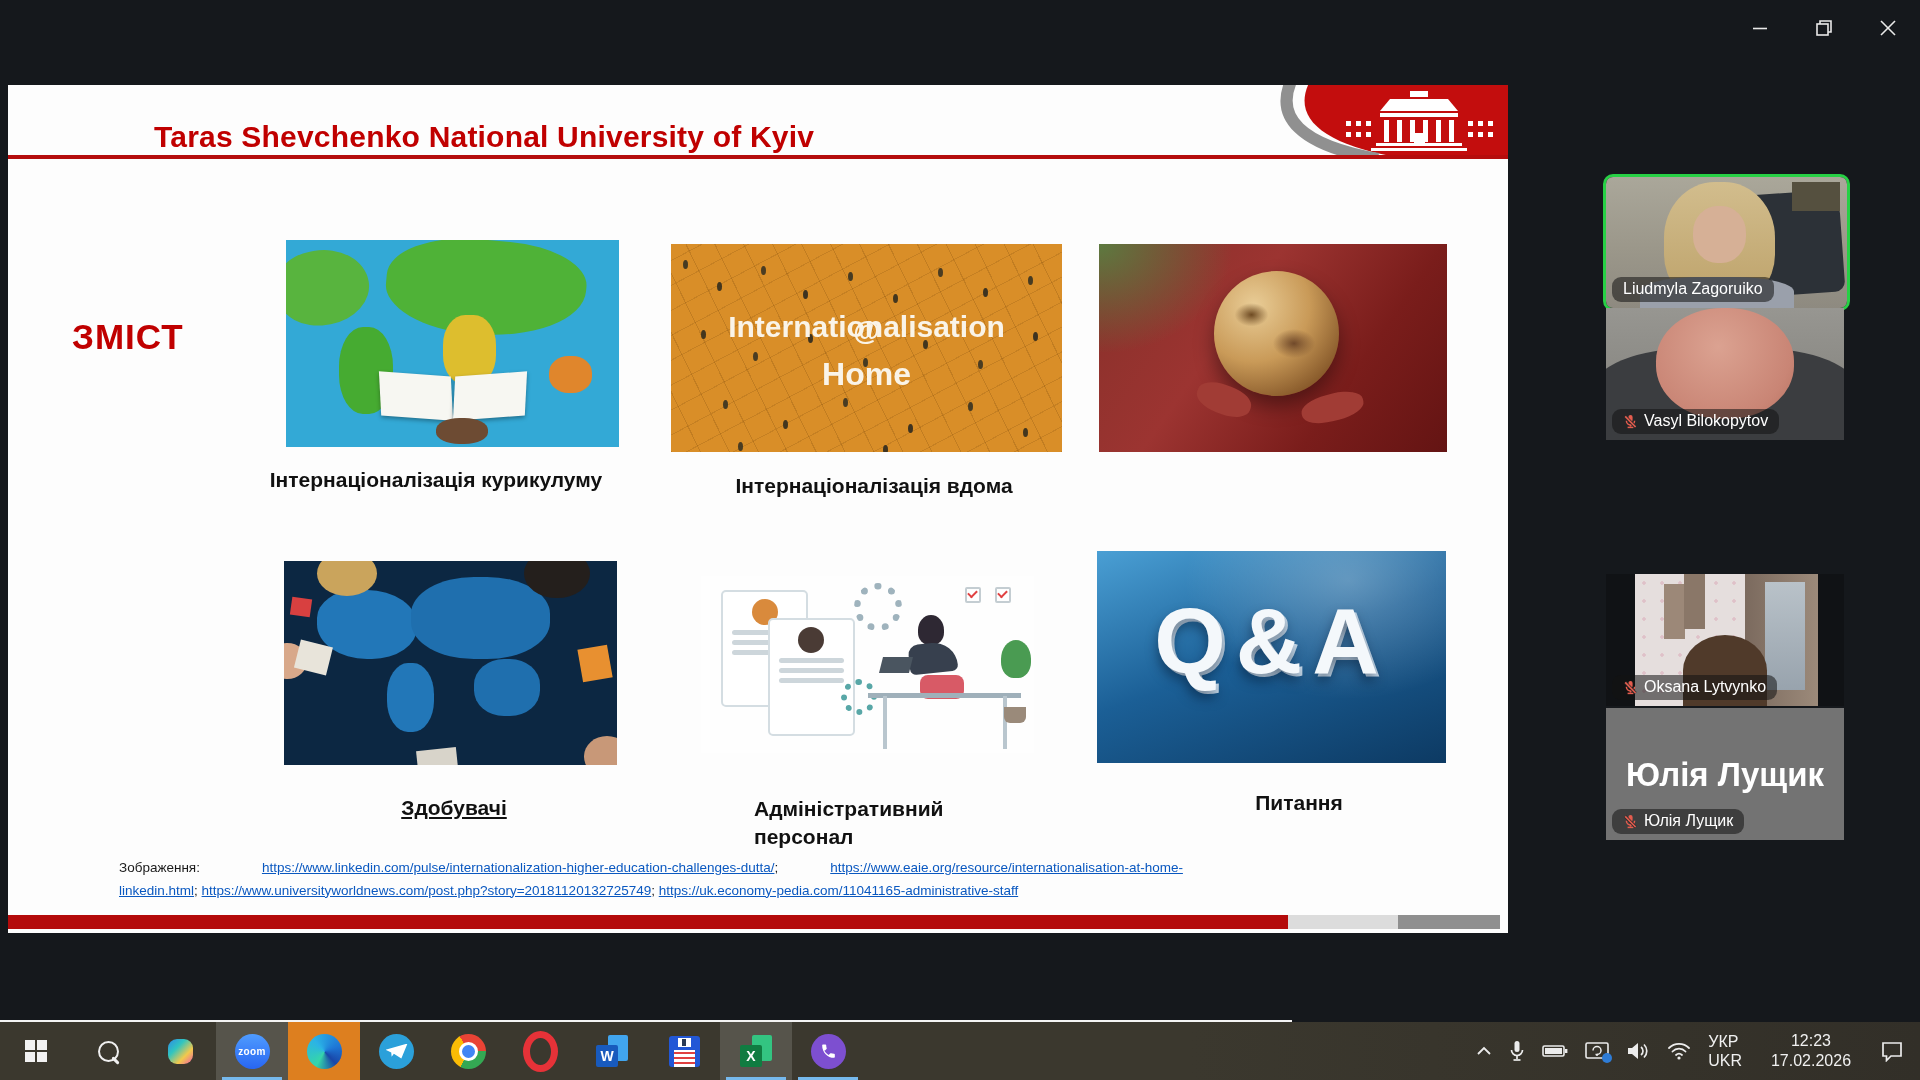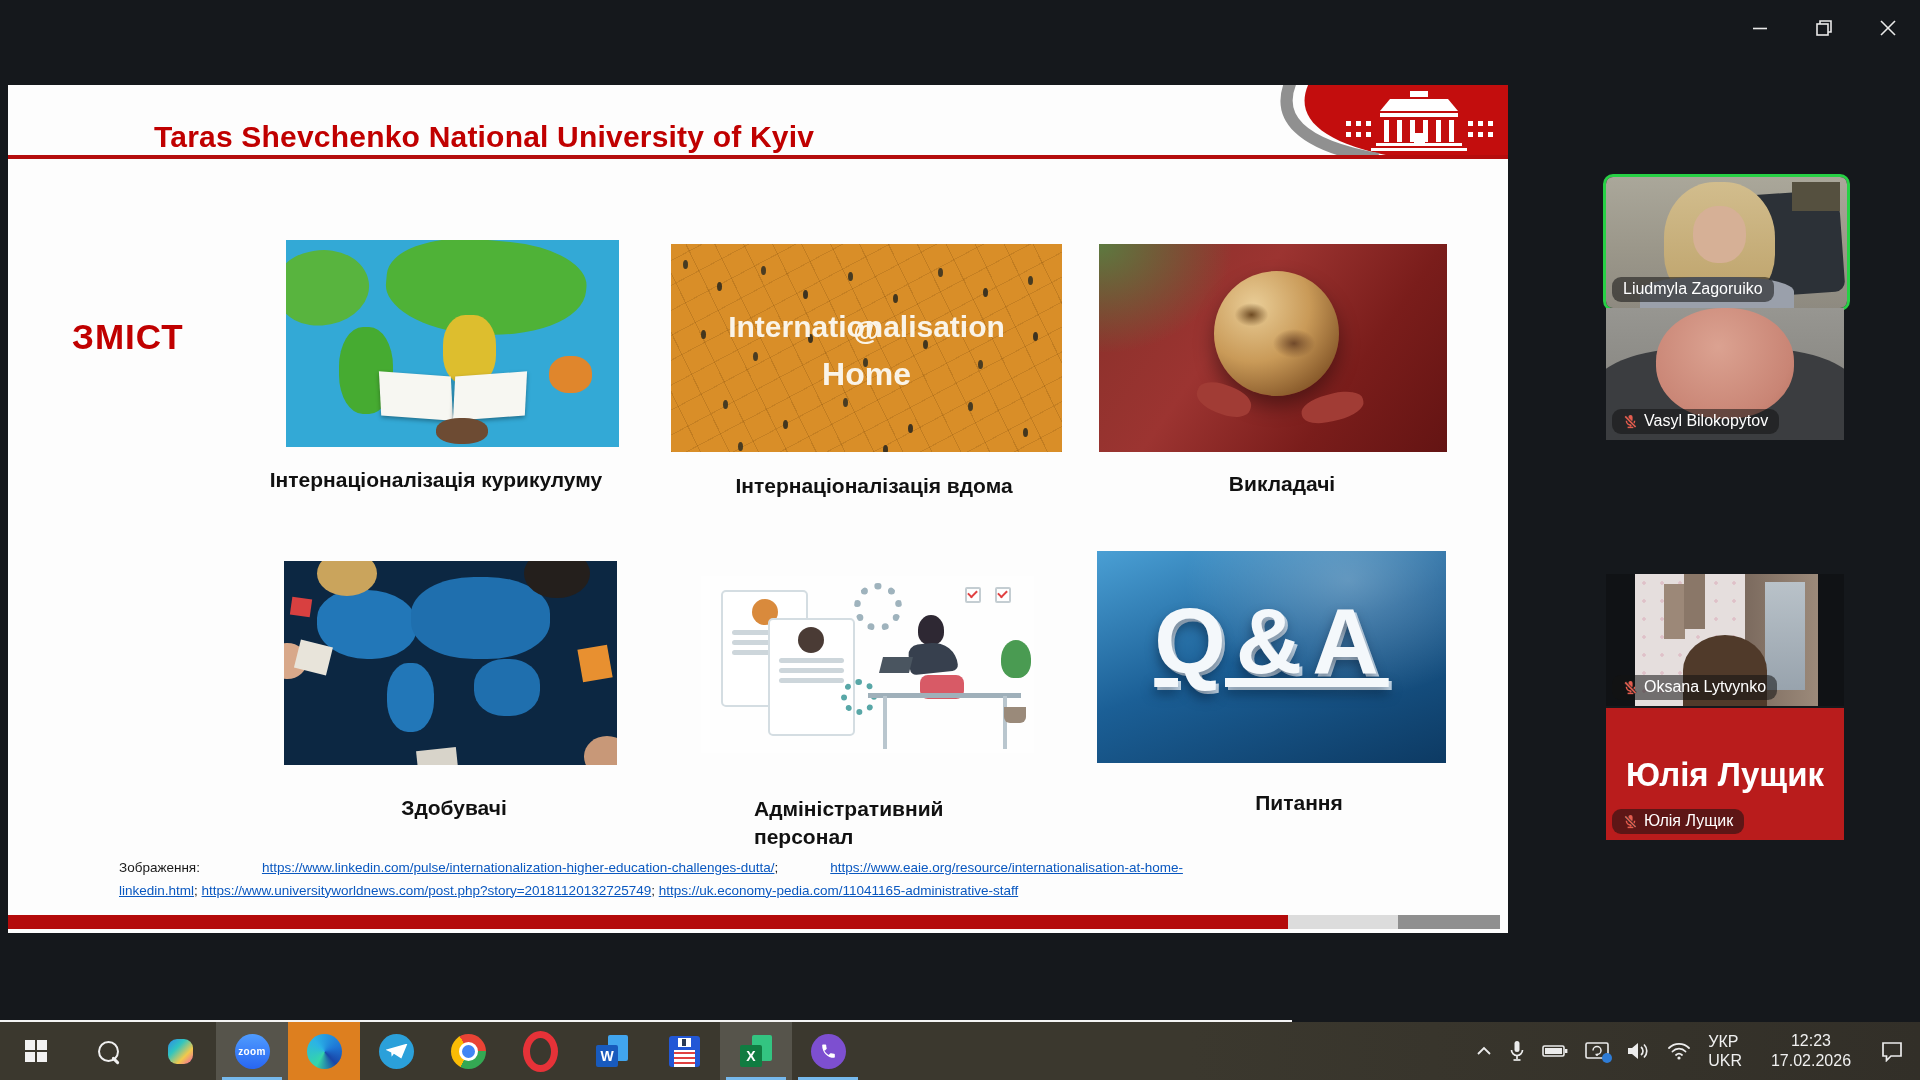--- a/index.html
+++ b/index.html
@@ -103,28 +103,28 @@
   .img5 .leg2{right:44%;top:68%;width:4px;height:30%;background:#b9c6ce;}
   .img5 .plant{right:1%;top:36%;width:30px;height:38px;background:#4a9b52;border-radius:50% 50% 42% 42%;}
   .img5 .pot{right:2.5%;top:74%;width:22px;height:16px;background:#9a8a7a;border-radius:0 0 6px 6px;}
 
   
   .img6{left:1089px;top:466px;width:349px;height:212px;
     background:radial-gradient(at 72% 14%,rgba(255,255,255,.28) 0%,rgba(255,255,255,0) 46%),
                linear-gradient(160deg,#4a9fd4 0%,#1b5f96 48%,#0d3a63 100%);}
   .img6 .qa{position:absolute;left:0;top:38px;width:100%;text-align:center;
     font-size:92px;font-weight:bold;letter-spacing:10px;color:#f4f8fb;
-    text-shadow:0 7px 12px rgba(0,18,40,.5),3px 3px 0 #c9dcec;text-decoration:underline;}
+    text-shadow:0 7px 12px rgba(0,18,40,.5),3px 3px 0 #c9dcec;}
 
   
   .cap{position:absolute;font-weight:bold;color:#111;font-size:21px;text-align:center;width:380px;}
   .cap1{left:238px;top:383px;}
   .cap2{left:676px;top:389px;}
   .cap3{left:1084px;top:387px;}
-  .cap4{left:256px;top:711px;}
+  .cap4{left:256px;top:711px;text-decoration:underline;}
   .cap5{left:746px;top:710px;width:230px;text-align:left;line-height:28px;}
   .cap6{left:1101px;top:706px;}
 
   
   .credits{position:absolute;left:111px;top:772px;width:1330px;font-size:13.5px;line-height:22.5px;color:#1a1a1a;}
   .credits .lbl{margin-right:62px;}
   .credits .lnk{color:#0a58c0;text-decoration:underline;cursor:pointer;}
   .credits .sep1{margin-right:52px;color:#1a1a1a;}
 
   
@@ -133,21 +133,21 @@
   .bb-thumb{position:absolute;left:1390px;top:830px;width:102px;height:14px;background:#8f8f8f;cursor:pointer;}
 
   
   .ptile{position:absolute;left:1606px;width:238px;height:132px;background:#101215;overflow:hidden;cursor:pointer;}
   .ptile .scene{position:absolute;left:0;top:0;width:100%;height:100%;overflow:hidden;}
   .ptile .scene i{position:absolute;display:block;}
   .t1{top:174px;border:3px solid #27d045;border-radius:10px;left:1603px;width:241px;height:131px;}
   .t2{top:308px;}
   .t3{top:441px;}
   .t4{top:574px;}
-  .t5{top:708px;background:#b91c1c;}
+  .t5{top:708px;background:#737373;}
   .plabel{position:absolute;left:6px;bottom:6px;display:flex;align-items:center;gap:6px;
     background:rgba(18,18,18,.55);border-radius:9px;padding:3px 11px 4px;color:#fff;font-size:16px;white-space:nowrap;}
   .bigname{position:absolute;left:0;top:48px;width:100%;text-align:center;color:#fff;font-size:33px;font-weight:bold;}
 
   .s1{background:linear-gradient(180deg,#aaa79a 0%,#9b978a 55%,#8e8a80 100%);}
   .s1 .a{left:52%;top:12%;width:46%;height:78%;background:#2c3137;border-radius:24px 24px 10px 10px;transform:rotate(-4deg);}
   .s1 .e{right:3%;top:4%;width:20%;height:22%;background:#55503f;}
   .s1 .b{left:24%;top:4%;width:46%;height:92%;background:linear-gradient(#d2bd8d,#bda26a);border-radius:46% 46% 40% 40%;}
   .s1 .c{left:36%;top:22%;width:22%;height:44%;background:#d6b096;border-radius:46%;}
   .s1 .d{left:14%;bottom:-4%;width:64%;height:28%;background:#9aa0ab;border-radius:40% 40% 0 0;}
@@ -339,21 +339,20 @@
         <i class="leg2"></i>
         <i class="plant"></i>
         <i class="pot"></i>
     </div>
     <div class="img img6">
       <div class="qa">Q&amp;A</div>
     </div>
 
     <div class="cap cap2">Інтернаціоналізація вдома</div>
     <div class="cap cap1">Інтернаціоналізація курикулуму</div>
-    <div class="cap cap3">Викладачі</div>
     <div class="cap cap4">Здобувачі</div>
     <div class="cap cap5">Адміністративний персонал</div>
     <div class="cap cap6">Питання</div>
 
     <div class="credits">
       <div class="cr-line">
         <span class="lbl">Зображення:</span><span class="lnk">https://www.linkedin.com/pulse/internationalization-higher-education-challenges-dutta/</span><span class="sep1">;</span><span class="lnk">https://www.eaie.org/resource/internationalisation-at-home-</span>
       </div>
       <div class="cr-line">
         <span class="lnk">linkedin.html</span><span>; </span><span class="lnk">https://www.universityworldnews.com/post.php?story=20181120132725749</span><span>; </span><span class="lnk">https://uk.economy-pedia.com/11041165-administrative-staff</span>

